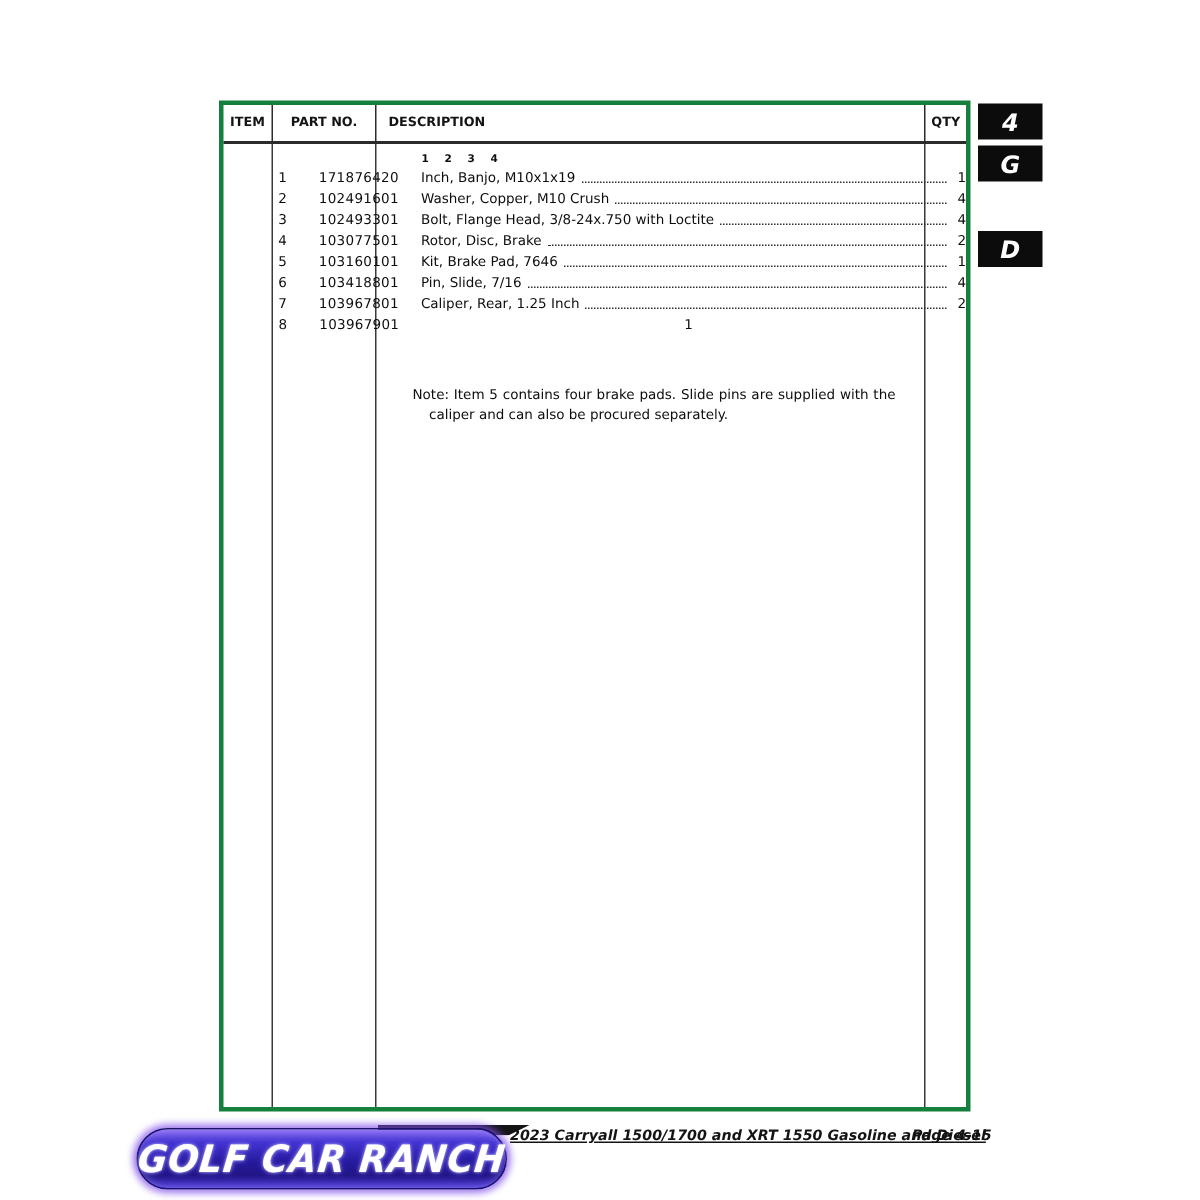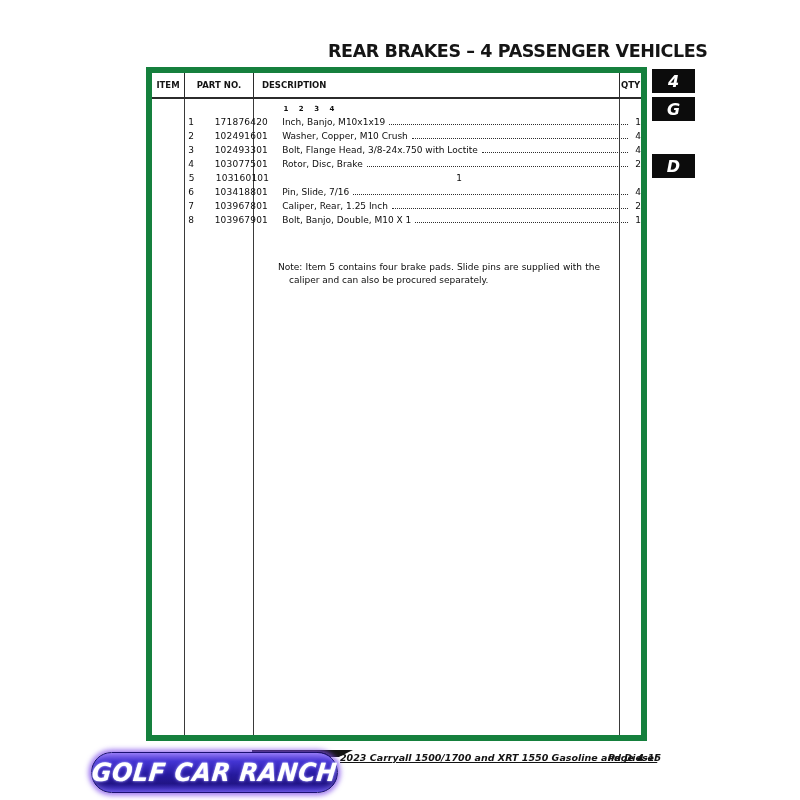--- a/index.html
+++ b/index.html
@@ -9,21 +9,21 @@
 
   .title {
     position:absolute; left:328px; top:41px;
     font-size:17.5px; font-weight:bold; letter-spacing:-0.4px;
     color:#151515; white-space:nowrap;
   }
 
   
   .parts-table {
     position:absolute; left:146px; top:67px; width:501px; height:674px;
-    border:6px solid #15803d; display:flex; flex-direction:column;
+    border:3px solid #15803d; display:flex; flex-direction:column;
   }
   .thead { display:flex; height:26px; border-bottom:2px solid #2b2b2b; }
   .th {
     font-size:8.5px; font-weight:bold; color:#141414;
     display:flex; align-items:center; justify-content:center;
     border-right:1.5px solid #2b2b2b;
   }
   .th:last-child { border-right:none; }
   .w-item { width:33px; }
   .w-part { width:69px; }
@@ -98,21 +98,20 @@
     letter-spacing:0.5px; color:#ffffff; transform:skewX(-6deg) scaleY(1.05);
     text-shadow:0 0 2px rgba(200,215,255,0.9), 0 0 4px rgba(120,90,240,0.8);
     white-space:nowrap;
   }
 </style>
 </head>
 <body>
 
 <div class="page">
 
-  <div class="title">REAR BRAKES – 4 PASSENGER VEHICLES</div>
 
   <div class="parts-table">
     <div class="thead">
       <div class="th w-item">ITEM</div>
       <div class="th w-part">PART NO.</div>
       <div class="th w-desc">DESCRIPTION</div>
       <div class="th w-qty">QTY</div>
     </div>
     <div class="tbody">
       <div class="vline v1"></div>
@@ -157,20 +156,24 @@
             <div class="c part">103077501</div>
             <div class="c desc">
               <span class="dtext">Rotor, Disc, Brake</span>
               <span class="leader"></span>
             </div>
             <div class="c qty">2</div>
           </div>
           <div class="row">
             <div class="c item">5</div>
             <div class="c part">103160101</div>
+            <div class="c desc">
+              <span class="dtext">Kit, Brake Pad, 7646</span>
+              <span class="leader"></span>
+            </div>
             <div class="c qty">1</div>
           </div>
           <div class="row">
             <div class="c item">6</div>
             <div class="c part">103418801</div>
             <div class="c desc">
               <span class="dtext">Pin, Slide, 7/16</span>
               <span class="leader"></span>
             </div>
             <div class="c qty">4</div>
@@ -180,24 +183,20 @@
             <div class="c part">103967801</div>
             <div class="c desc">
               <span class="dtext">Caliper, Rear, 1.25 Inch</span>
               <span class="leader"></span>
             </div>
             <div class="c qty">2</div>
           </div>
           <div class="row">
             <div class="c item">8</div>
             <div class="c part">103967901</div>
-            <div class="c desc">
-              <span class="dtext">Bolt, Banjo, Double, M10 X 1</span>
-              <span class="leader"></span>
-            </div>
             <div class="c qty">1</div>
           </div>
         </div>
       <p class="note">Note: Item 5 contains four brake pads. Slide pins are supplied with the caliper and can also be procured separately.</p>
     </div>
   </div>
 
   <div class="side-tab tab-4">4</div>
   <div class="side-tab tab-g">G</div>
   <div class="side-tab tab-d">D</div>

